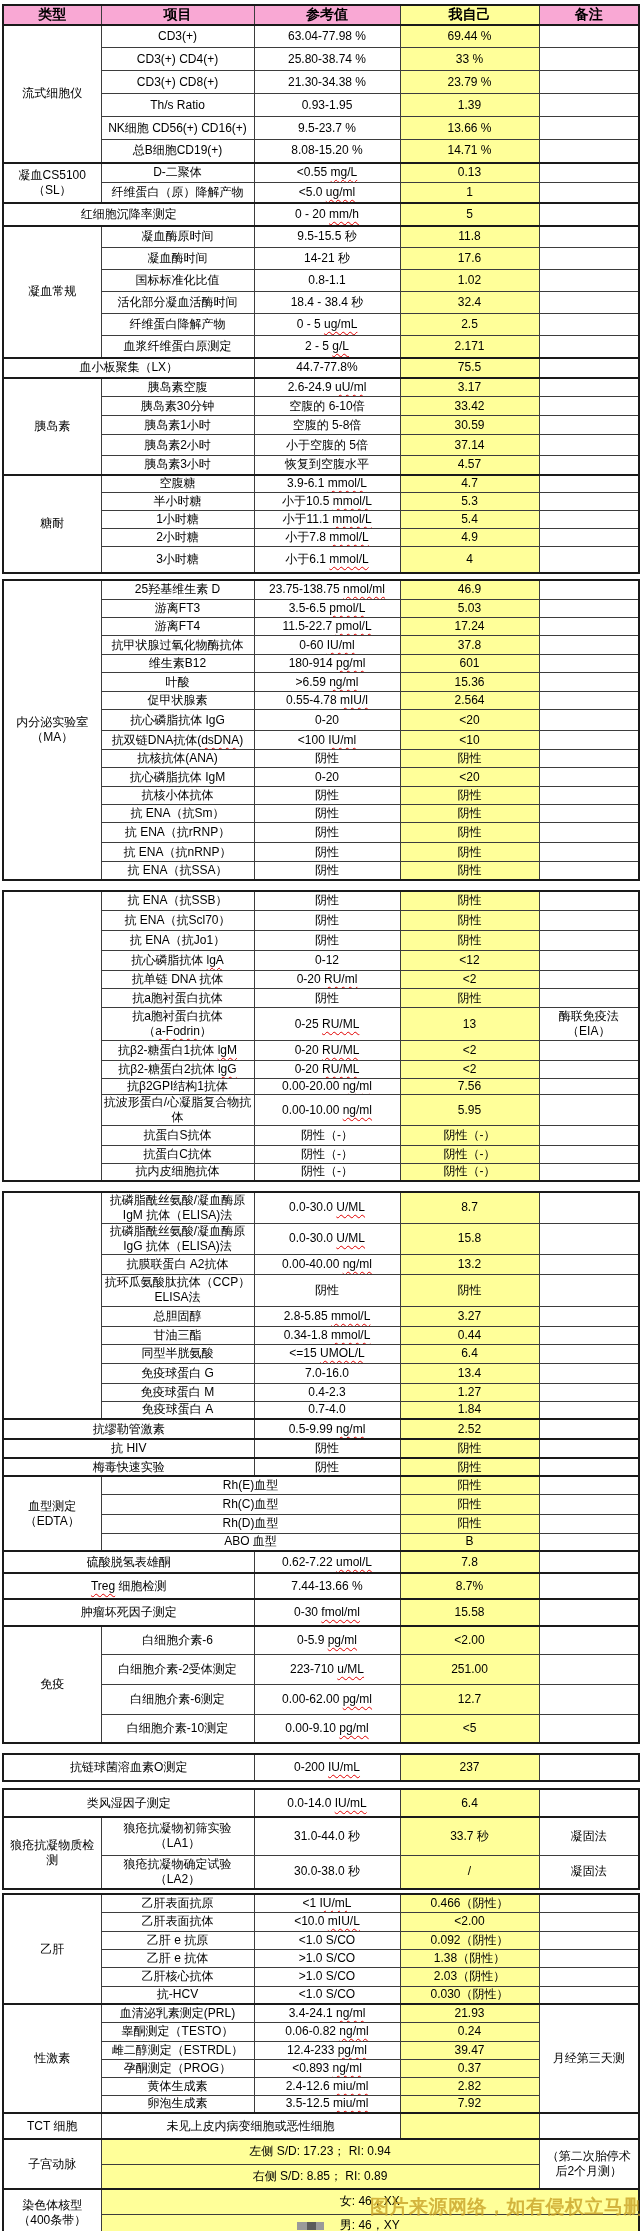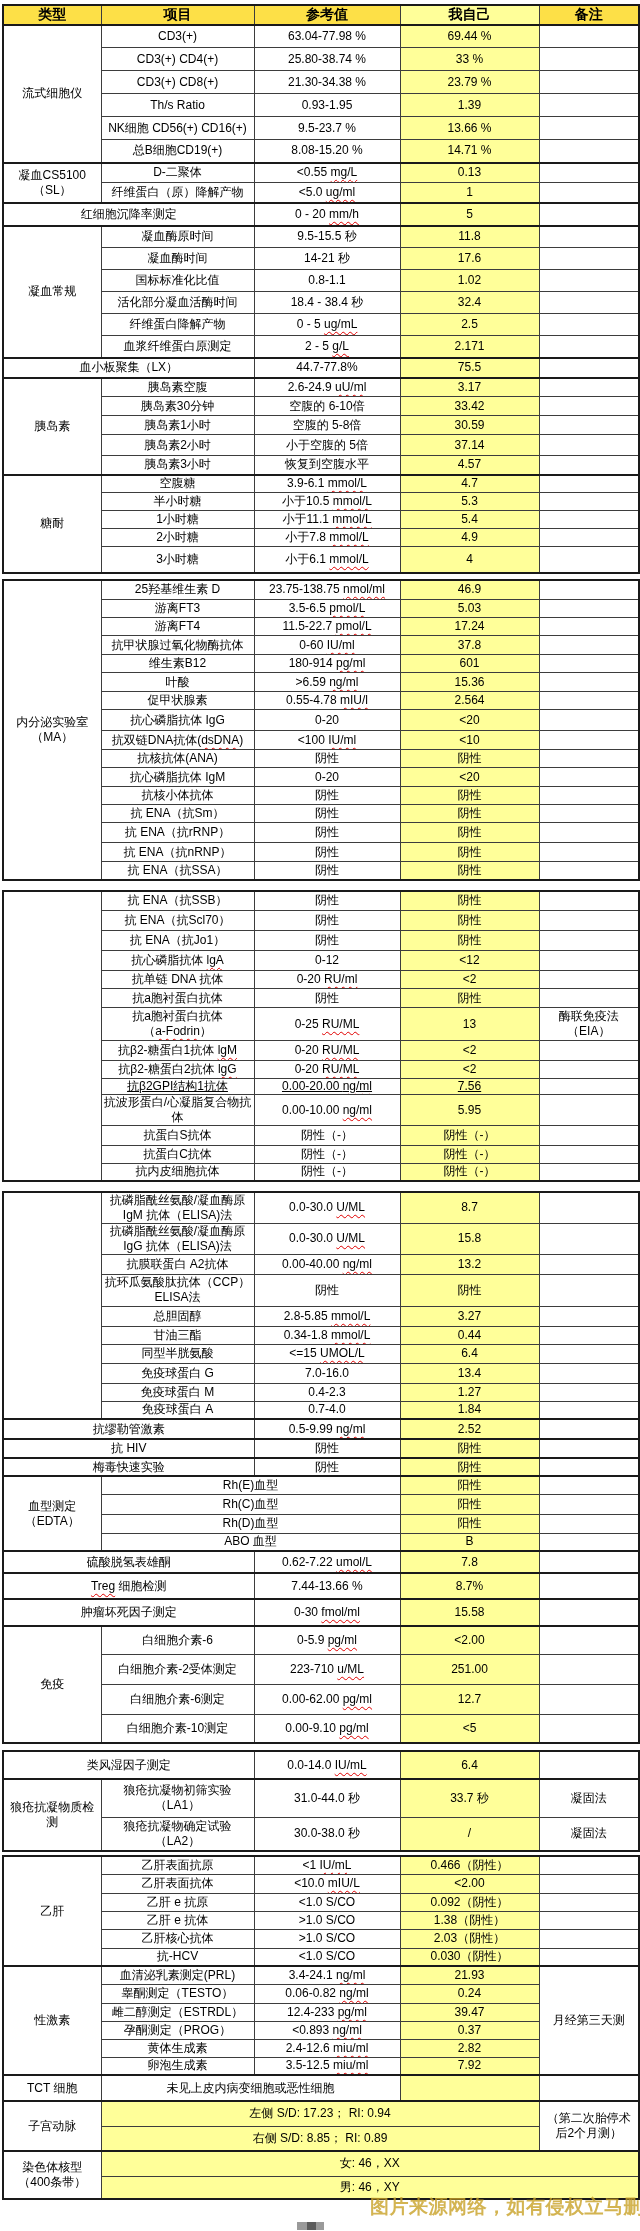--- a/index.html
+++ b/index.html
@@ -4,21 +4,21 @@
 <style>
   html,body{margin:0;padding:0;background:#ffffff;}
   #page{position:relative;width:640px;height:2231px;background:#ffffff;overflow:hidden;
         font-family:"Liberation Sans","DejaVu Sans",sans-serif;color:#000;}
   .wrap{padding-left:2px;}
   table.blk{border-collapse:collapse;table-layout:fixed;width:636px;border:2px solid #1a1a1a;}
   table.blk td{border:1px solid #3d3d3d;text-align:center;vertical-align:middle;
                font-size:12px;line-height:1.25;padding:0 2px;overflow:hidden;white-space:pre-line;}
   tr.gb > td{border-top:2px solid #1a1a1a;}
   td.yl{background:#FFFF99;}
-  tr.hdr > td{font-weight:bold;font-size:14px;background:#fde047;}
+  tr.hdr > td{font-weight:bold;font-size:14px;background:#f9a8d4;}
   tr.hdr > td.yl{background:#FFFF99;}
   td.typ{font-size:12px;}
   .wavy{text-decoration-line:underline;text-decoration-style:wavy;
         text-decoration-color:#e00000;text-decoration-thickness:1px;text-underline-offset:3px;}
   .watermark{position:absolute;left:370px;top:2194px;font-size:19px;font-weight:bold;
              color:#C9A227;opacity:.8;white-space:nowrap;letter-spacing:.5px;z-index:5;}
   .artifact{position:absolute;top:2222px;left:297px;width:27px;height:8px;background:#9a9a9a;z-index:4;}
   .artifact-inner{position:absolute;left:10px;top:0;width:9px;height:8px;background:#5c5c5c;}
 </style>
 </head>
@@ -373,21 +373,21 @@
             <td>0-20 <span class="wavy">RU/ML</span></td>
             <td class="yl">&lt;2</td>
             <td></td>
           </tr>
           <tr style="height: 18px;">
             <td>抗β2-糖蛋白2抗体 <span class="wavy">lgG</span></td>
             <td>0-20 <span class="wavy">RU/ML</span></td>
             <td class="yl">&lt;2</td>
             <td></td>
           </tr>
-          <tr style="height: 14px; text-decoration: underline;">
+          <tr style="height: 14px;">
             <td>抗β2GPI结构1抗体</td>
             <td>0.00-20.00 <span class="wavy">ng/ml</span></td>
             <td class="yl">7.56</td>
             <td></td>
           </tr>
           <tr style="height: 30px;">
             <td>抗波形蛋白/心凝脂复合物抗体</td>
             <td>0.00-10.00 <span class="wavy">ng/ml</span></td>
             <td class="yl">5.95</td>
             <td></td>
@@ -560,20 +560,37 @@
             <td></td>
           </tr>
           <tr style="height: 29px;">
             <td>白细胞介素-10测定</td>
             <td>0.00-9.10 <span class="wavy">pg/ml</span></td>
             <td class="yl">&lt;5</td>
             <td></td>
           </tr>
         </tbody>
       </table>
+      <table class="blk" style="margin-top: 9px;">
+        <colgroup>
+          <col style="width: 98px;">
+          <col style="width: 153px;">
+          <col style="width: 146px;">
+          <col style="width: 139px;">
+          <col style="width: 100px;">
+        </colgroup>
+        <tbody>
+          <tr class="gb" style="height: 27px;">
+            <td colspan="2">抗链球菌溶血素O测定</td>
+            <td>0-200 <span class="wavy">IU/mL</span></td>
+            <td class="yl">237</td>
+            <td></td>
+          </tr>
+        </tbody>
+      </table>
       <table class="blk" style="margin-top: 6px;">
         <colgroup>
           <col style="width: 98px;">
           <col style="width: 153px;">
           <col style="width: 146px;">
           <col style="width: 139px;">
           <col style="width: 100px;">
         </colgroup>
         <tbody>
           <tr class="gb" style="height: 28px;">

